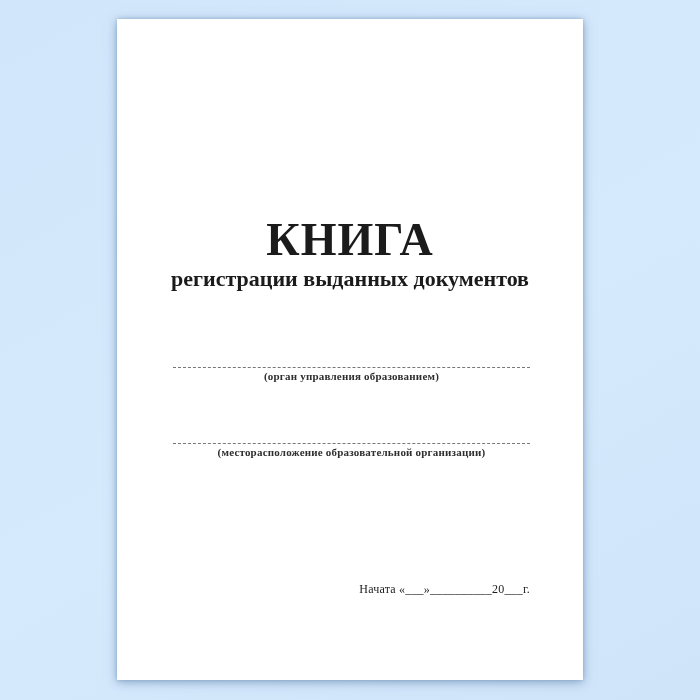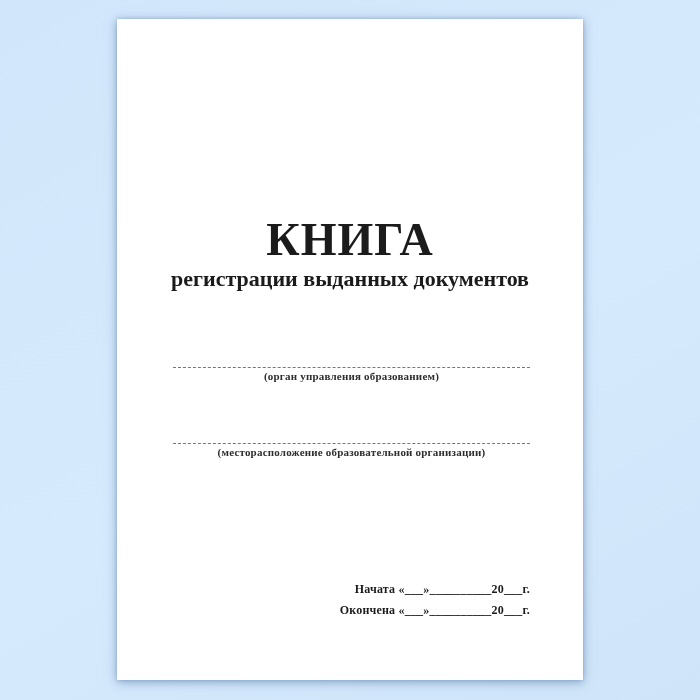--- a/index.html
+++ b/index.html
@@ -62,23 +62,23 @@
     margin-top: 2px;
     font-size: 11px;
     font-weight: bold;
     color: #2e2e2e;
     letter-spacing: 0.2px;
   }
   .dates {
     position: absolute;
     top: 560px;
     right: 53px;
-    text-align: right;
+    text-align: left;
     font-size: 12px;
-    font-weight: bold;
+    font-weight: normal;
     line-height: 21px;
     color: #1b1b1b;
     letter-spacing: 0.2px;
   }
 </style>
 </head>
 <body>
 
 <div class="canvas">
   <div class="page">
@@ -94,17 +94,16 @@
       <div class="caption">(орган управления образованием)</div>
     </div>
 
     <div class="field field-2">
       <div class="rule"></div>
       <div class="caption">(месторасположение образовательной организации)</div>
     </div>
 
     <div class="dates">
       <div>Начата «___»__________20___г.</div>
-      <div>Окончена «___»__________20___г.</div>
     </div>
 
   </div>
 </div>
 
 </body></html>

